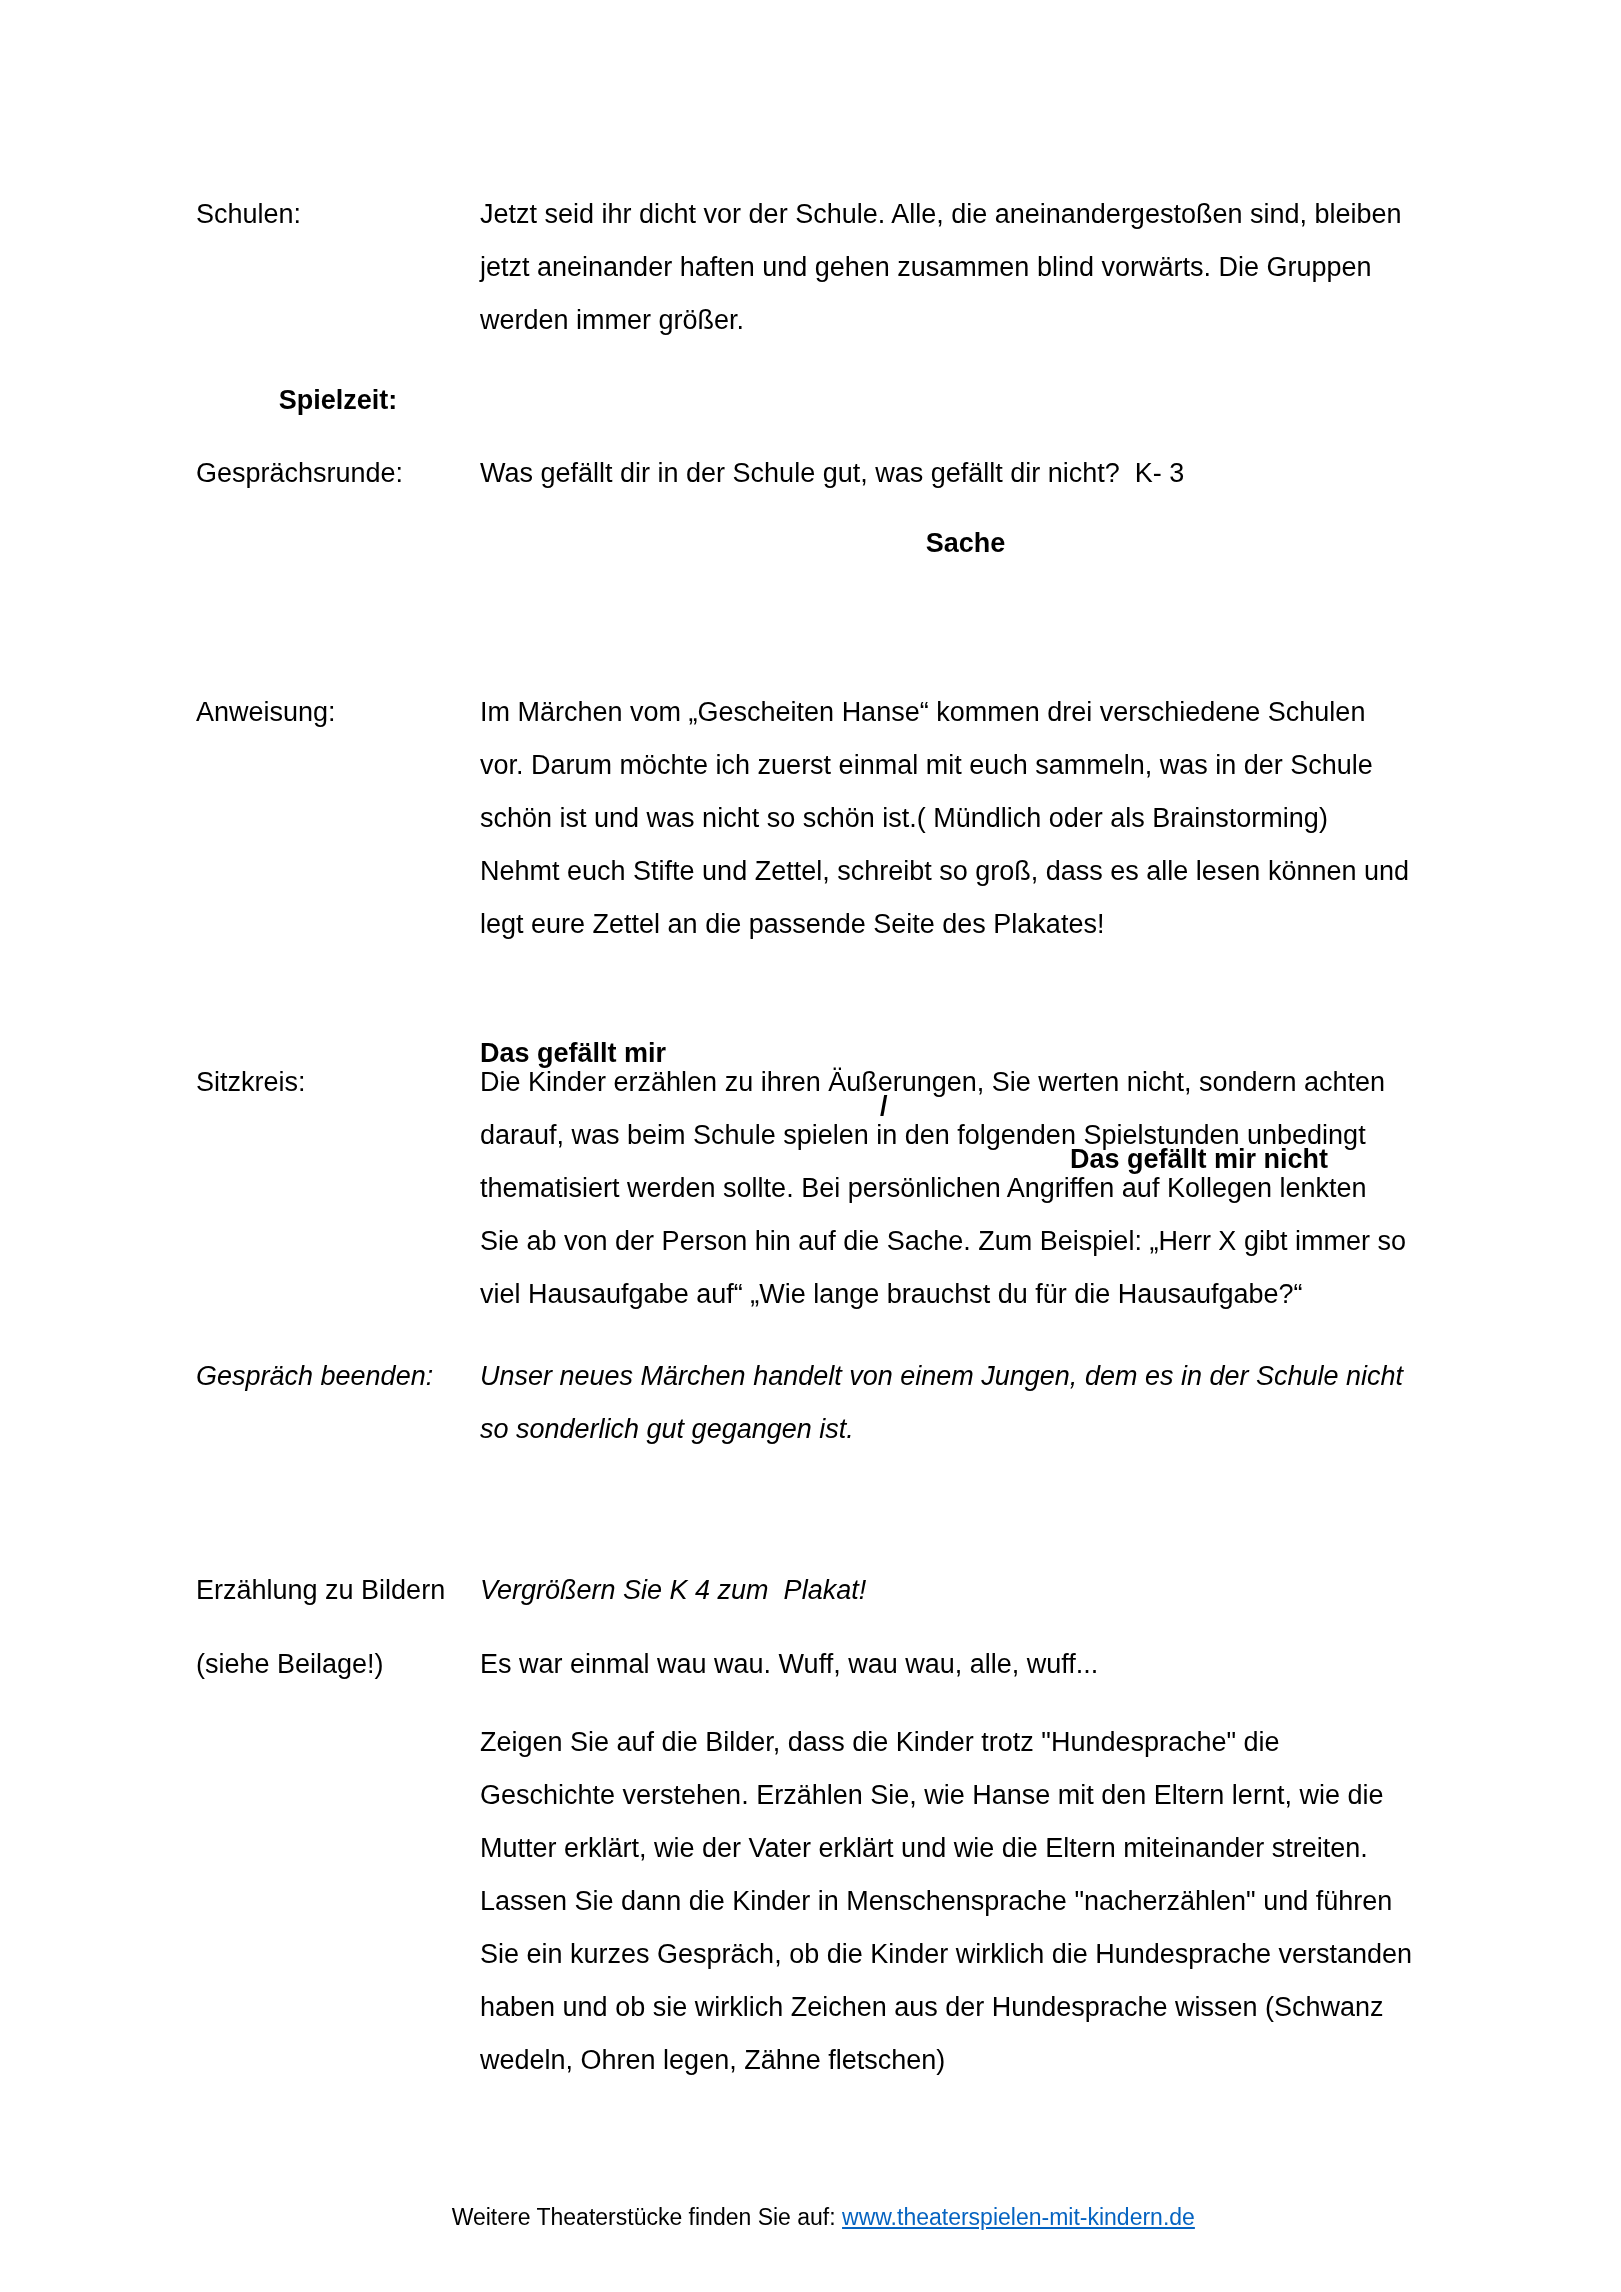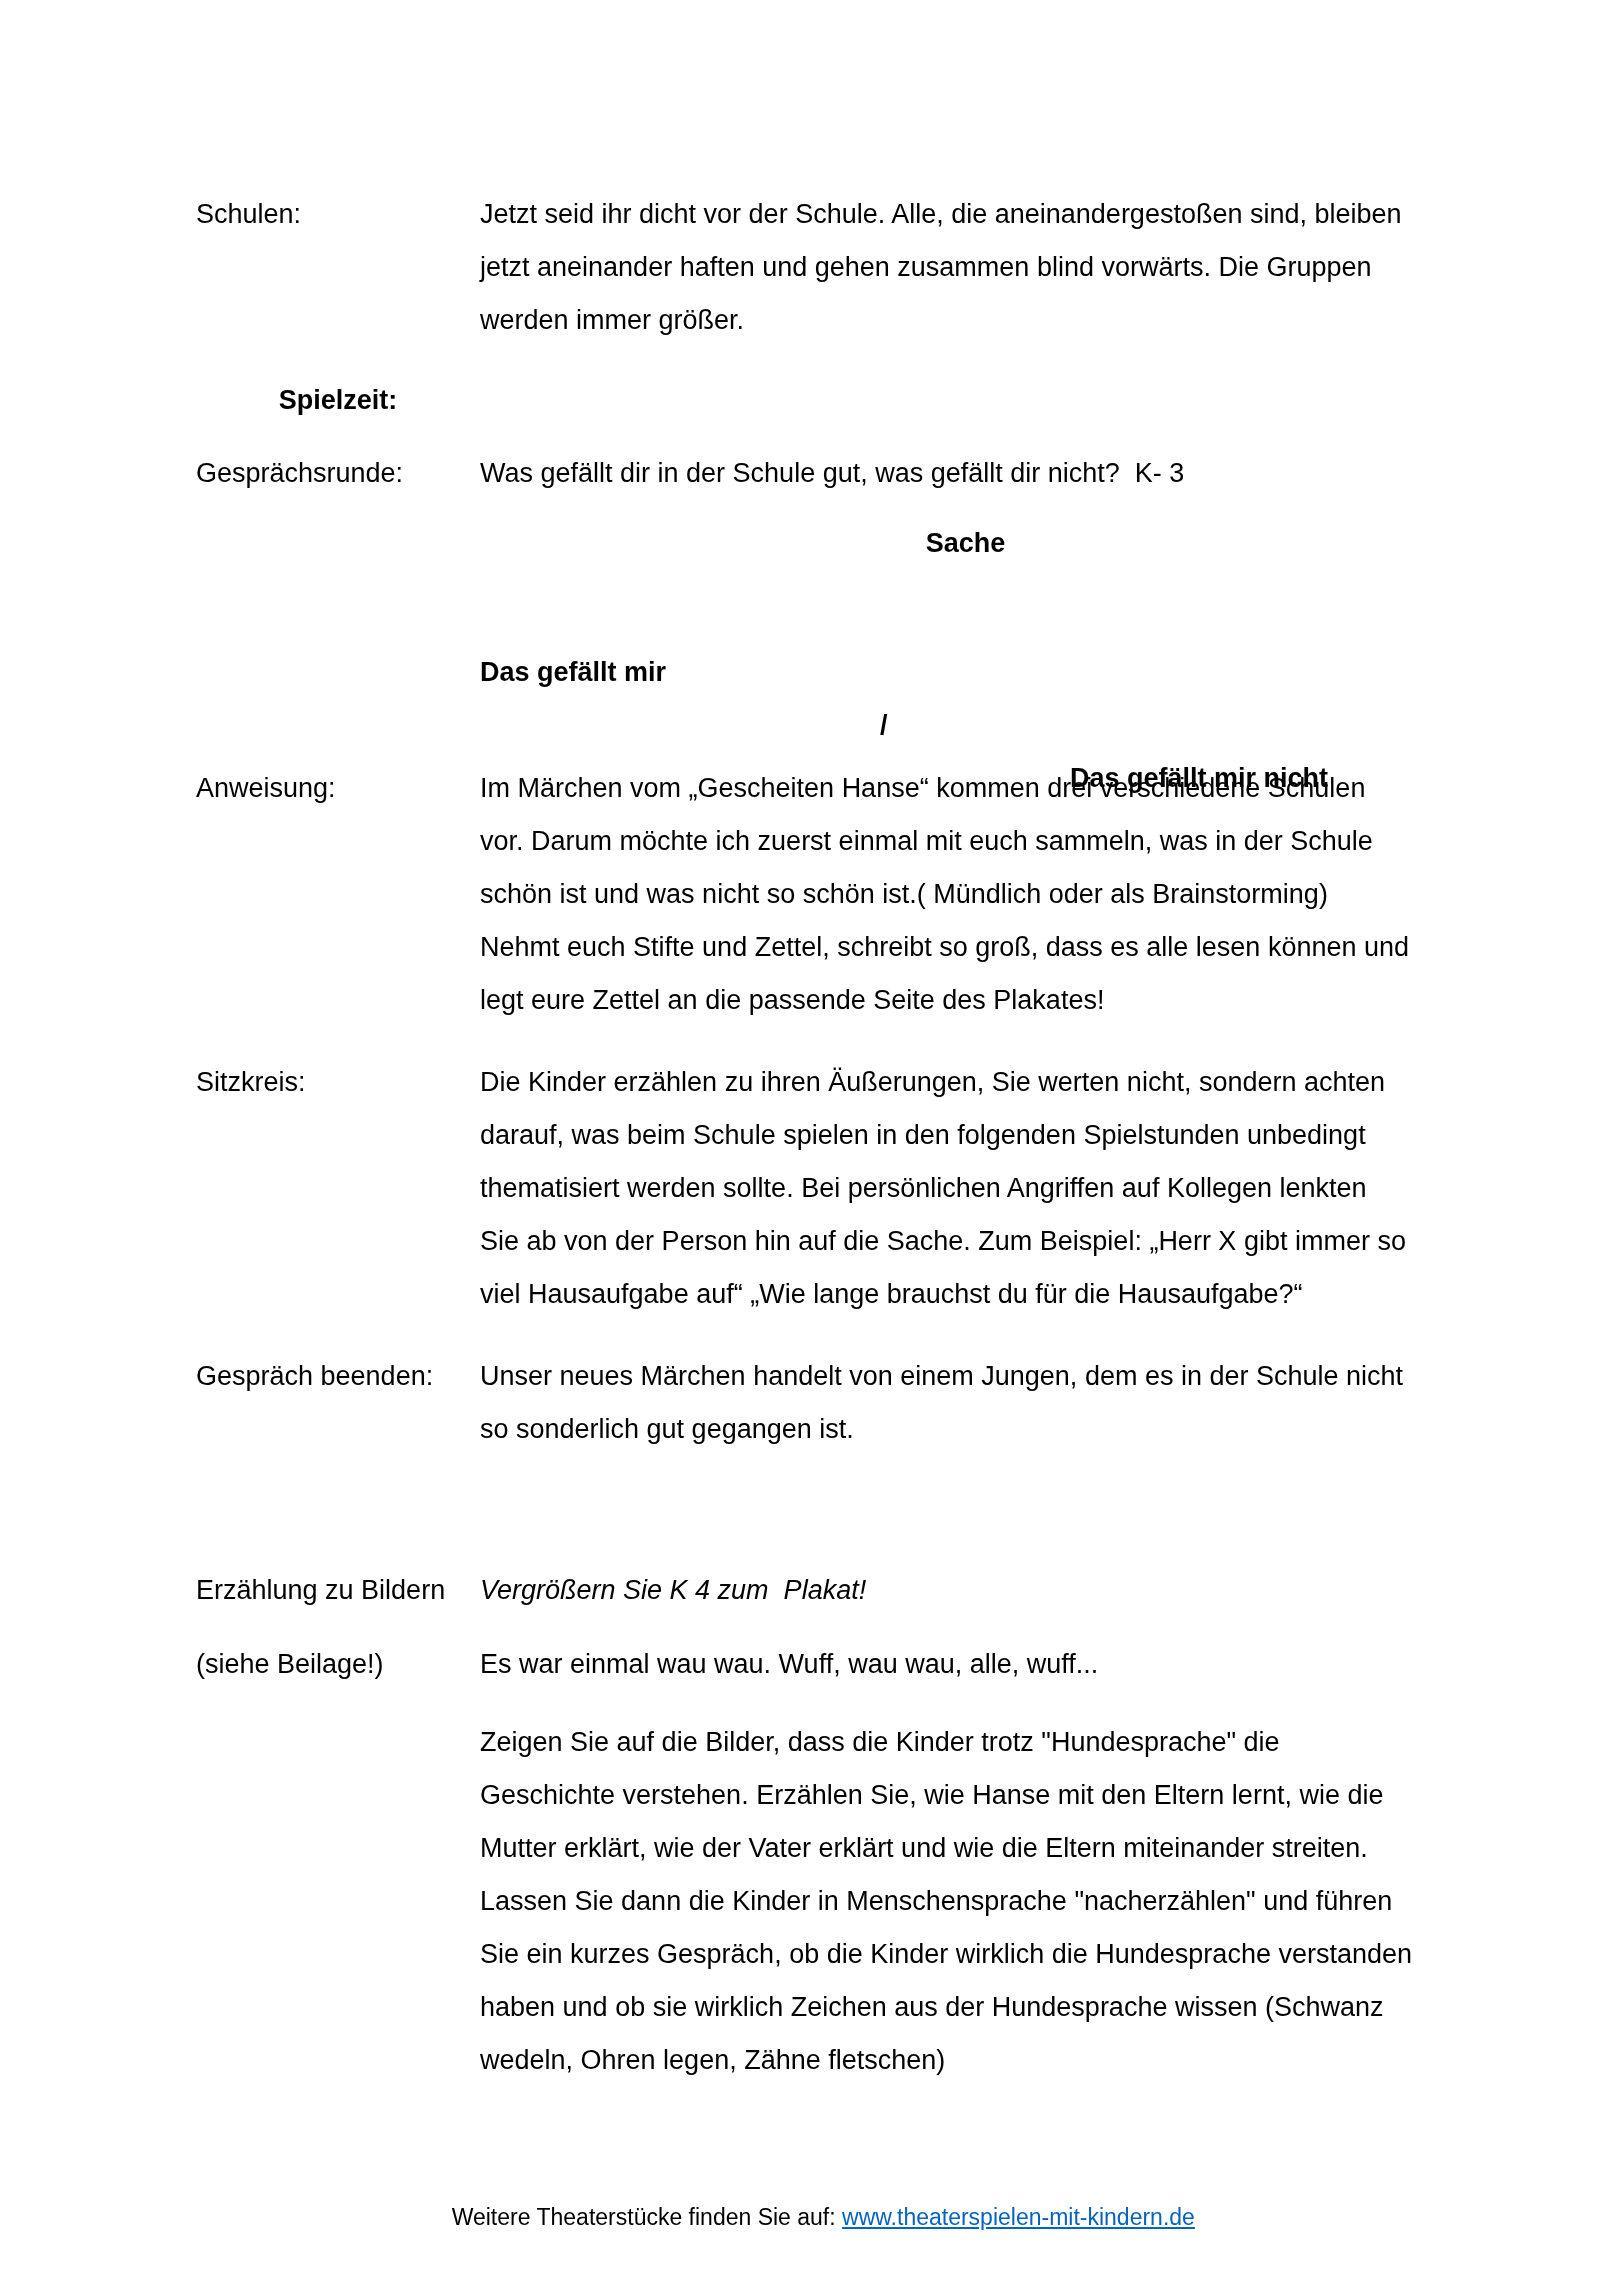--- a/index.html
+++ b/index.html
@@ -52,21 +52,21 @@
   .bold   { font-weight: bold; text-align: center; }
   .italic { font-style: italic; }
 
   
   .m-spielzeit  { margin-top: 27.4px; }
   .m-gespraech  { margin-top: 19.6px; }
   .m-schule     { margin-top: 16.7px; }
   .m-plakat     { margin-top: 23.5px; }
   .m-anweisung  { margin-top: 116px; }
   .m-sitzkreis  { margin-top: 29px; }
-  .m-beenden    { margin-top: 29px; }
+  .m-beenden    { margin-top: 29px; font-style: italic; }
   .m-erzaehlung { margin-top: 108px; }
   .m-beilage    { margin-top: 20.6px; }
   .m-hinweis    { margin-top: 25.5px; }
 
   
   .schule-heading {
     width: 882px;
     text-align: center;
     font-weight: bold;
   }
@@ -119,36 +119,36 @@
     <div class="row m-gespraech">
       <div class="label">Gesprächsrunde:</div>
       <div class="body">Was gefällt dir in der Schule gut, was gefällt dir nicht?  K- 3</div>
     </div>
 
     <div class="row m-schule">
       <div class="label"></div>
       <div class="body schule-heading">Sache</div>
     </div>
 
+    <div class="row m-anweisung">
+      <div class="label">Anweisung:</div>
+      <div class="body">Im Märchen vom „Gescheiten Hanse“ kommen drei verschiedene Schulen
+vor. Darum möchte ich zuerst einmal mit euch sammeln, was in der Schule
+schön ist und was nicht so schön ist.( Mündlich oder als Brainstorming)
+Nehmt euch Stifte und Zettel, schreibt so groß, dass es alle lesen können und
+legt eure Zettel an die passende Seite des Plakates!</div>
+    </div>
+
     <div class="row m-plakat">
       <div class="label"></div>
       <div class="body plakat-cols">
         <span class="col-left">Das gefällt mir</span>
         <span class="col-slash">/</span>
         <span class="col-right">Das gefällt mir nicht</span>
       </div>
-    </div>
-
-    <div class="row m-anweisung">
-      <div class="label">Anweisung:</div>
-      <div class="body">Im Märchen vom „Gescheiten Hanse“ kommen drei verschiedene Schulen
-vor. Darum möchte ich zuerst einmal mit euch sammeln, was in der Schule
-schön ist und was nicht so schön ist.( Mündlich oder als Brainstorming)
-Nehmt euch Stifte und Zettel, schreibt so groß, dass es alle lesen können und
-legt eure Zettel an die passende Seite des Plakates!</div>
     </div>
 
     <div class="row m-sitzkreis">
       <div class="label">Sitzkreis:</div>
       <div class="body">Die Kinder erzählen zu ihren Äußerungen, Sie werten nicht, sondern achten
 darauf, was beim Schule spielen in den folgenden Spielstunden unbedingt
 thematisiert werden sollte. Bei persönlichen Angriffen auf Kollegen lenkten
 Sie ab von der Person hin auf die Sache. Zum Beispiel: „Herr X gibt immer so
 viel Hausaufgabe auf“ „Wie lange brauchst du für die Hausaufgabe?“</div>
     </div>

